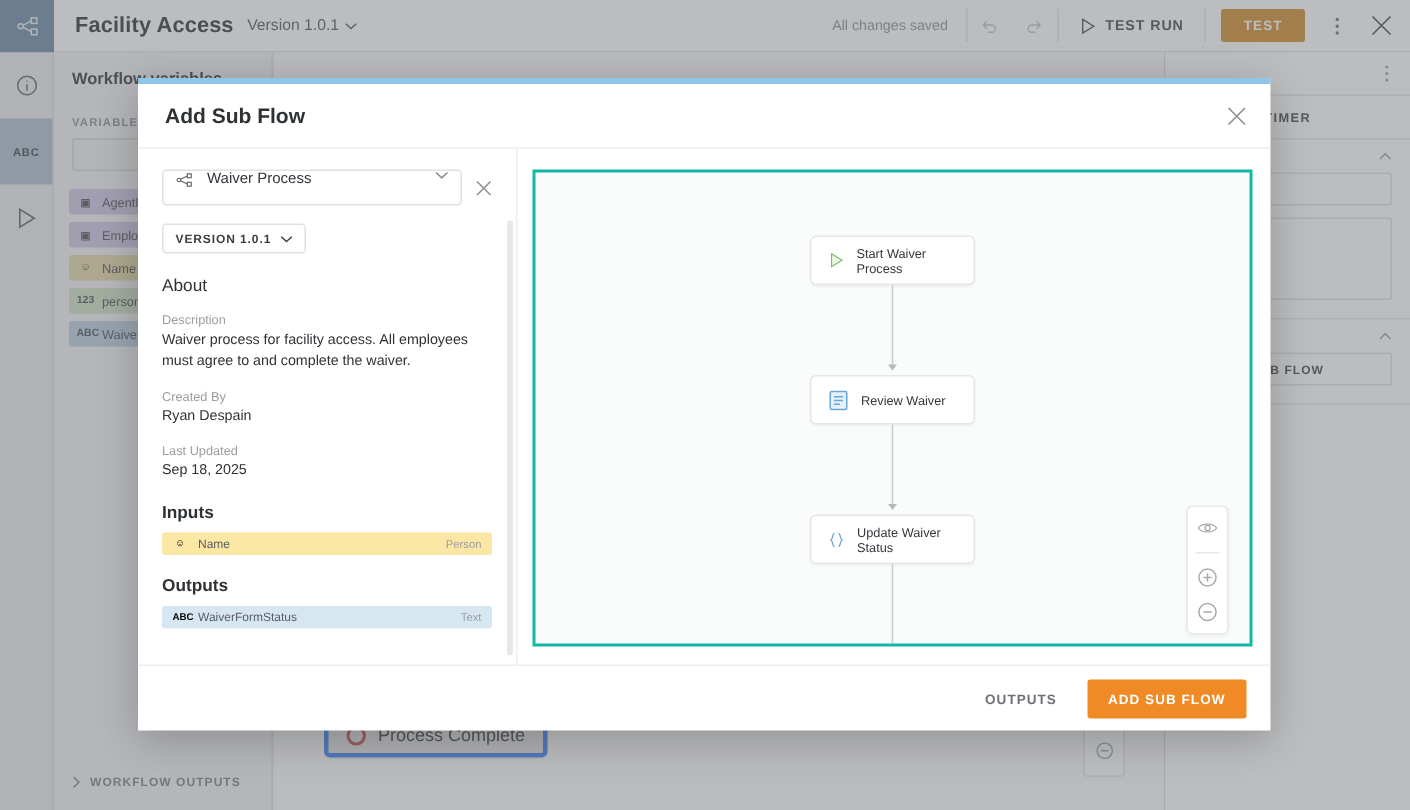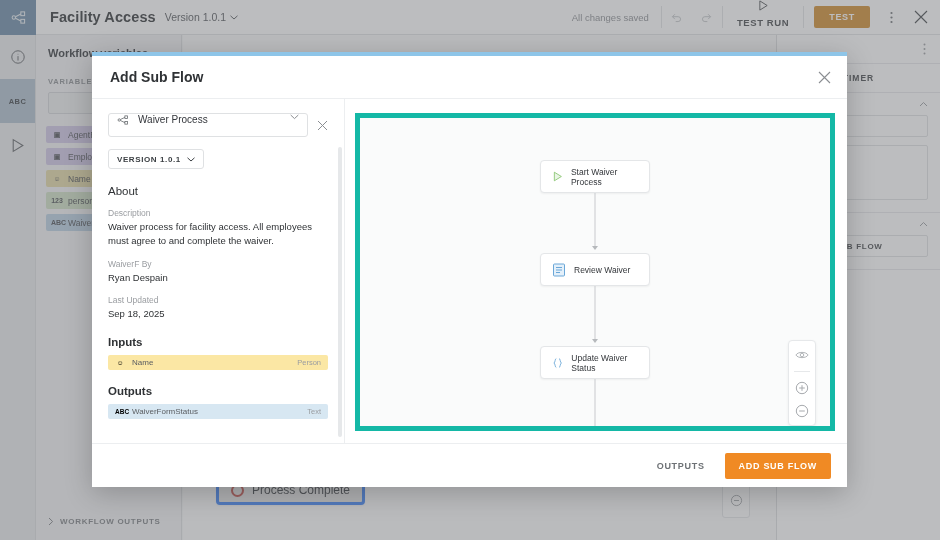--- a/index.html
+++ b/index.html
@@ -44,21 +44,21 @@
     margin-left: auto; display: flex; align-items: center; height: 100%;
   }
   .saved-text { font-size: 9.5px; color: #8c8f93; padding-right: 12px; }
   .tb-div { width: 1px; height: 22px; background: #e2e4e6; }
   .tb-icon {
     width: 30px; height: 35px; display: flex; align-items: center; justify-content: center;
     color: #b6b9bc;
   }
   .tb-testrun {
     display: flex; align-items: center; gap: 6px; padding: 0 14px; height: 100%;
-    font-size: 9.5px; font-weight: 700; letter-spacing: .6px; color: #44474a; flex-direction: column;
+    font-size: 9.5px; font-weight: 700; letter-spacing: .6px; color: #44474a;
   }
   .tb-save {
     background: #d08b2c; color: #fff; font-size: 9px; font-weight: 700;
     letter-spacing: .7px; padding: 6px 15px; border: none; border-radius: 2px;
     margin: 0 10px;
   }
   .tb-dots { width: 22px; height: 35px; display:flex; align-items:center; justify-content:center;
     color:#6d7175; font-size: 13px; letter-spacing: 0; }
   .tb-close { width: 38px; height: 35px; display:flex; align-items:center; justify-content:center; color:#44474a; }
 
@@ -208,21 +208,21 @@
   }
   .io-chip .io-ic { font-size: 6.5px; font-weight: 700; width: 10px; text-align: center; flex:none; }
   .io-chip .io-name { flex: 1; color: #5a5d61; }
   .io-chip .io-type { color: #9a9da1; font-size: 7.5px; }
   .io-in  { background: #fbe7a4; }
   .io-out { background: #d7e7f2; }
 
   
   .pane-right { flex: 1; padding: 14px 12px 12px 10px; min-width: 0; position: relative; }
   .preview-canvas {
-    width: 100%; height: 100%; background: #fafbfb; border: 5px solid #14b8a6;
+    width: 100%; height: 100%; background: #fafbfb; border: 2px solid #14b8a6;
     position: relative; overflow: hidden;
   }
   .pnode {
     position: absolute; left: 50%; transform: translateX(-50%);
     width: 110px; height: 33px; background: #fff; border: 1px solid #e4e6e8;
     border-radius: 4px; display: flex; align-items: center; gap: 8px;
     padding: 0 11px; font-size: 8.5px; color: #33363a;
     box-shadow: 0 1px 2px rgba(0,0,0,.05);
   }
   .connector {
@@ -454,21 +454,21 @@
           <svg width="8" height="5" viewBox="0 0 8 5">
             <path d="M0.5 0.8 L4 4 L7.5 0.8" fill="none" stroke="#3c4044" stroke-width="1"></path>
           </svg>
         </div>
 
         <div class="sec-title">About</div>
 
         <div class="fld-label">Description</div>
         <div class="fld-value">Waiver process for facility access. All employees must agree to and complete the waiver.</div>
 
-        <div class="fld-label">WaiverF By</div>
+        <div class="fld-label">Created By</div>
         <div class="fld-value">Ryan Despain</div>
 
         <div class="fld-label">Last Updated</div>
         <div class="fld-value">Sep 18, 2025</div>
 
         <div class="io-title">Inputs</div>
         <div class="io-chip io-in">
           <span class="io-ic">☺</span>
           <span class="io-name">Name</span>
           <span class="io-type">Person</span>

